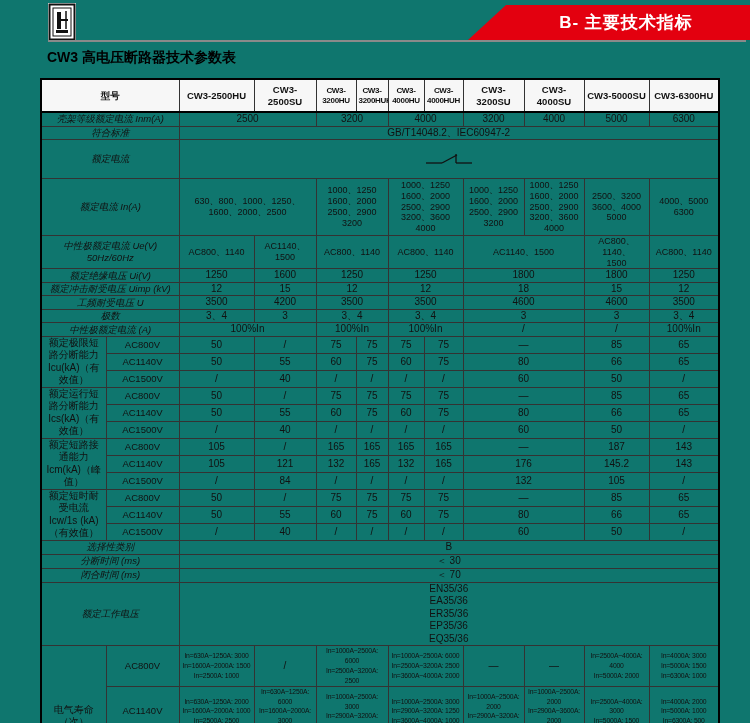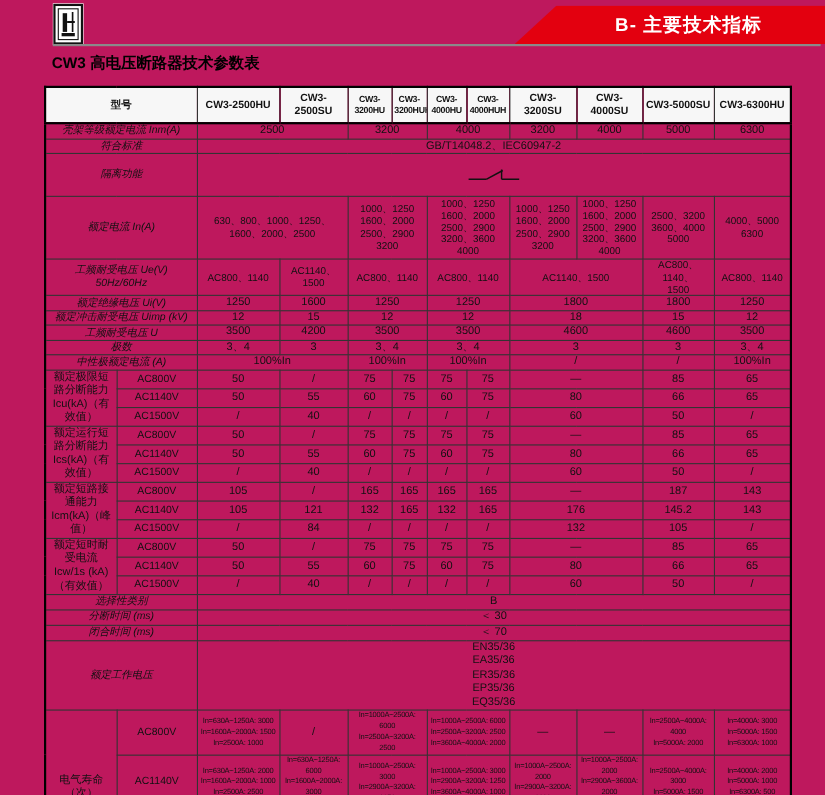--- a/index.html
+++ b/index.html
@@ -1,18 +1,18 @@
 <!DOCTYPE html>
 <html><head>
 <meta charset="utf-8">
 <style>
   * { margin:0; padding:0; box-sizing:border-box; }
   html,body { width:750px; height:723px; background:#ffffff; overflow:hidden;
     font-family:"Liberation Sans","DejaVu Sans",sans-serif; color:#111; }
-  .page { position:relative; width:750px; height:723px; background:#be185d; }
+  .page { position:relative; width:750px; height:723px; background:#0f766e; }
 
   
   .hdr-area { position:absolute; left:0; top:0; width:750px; height:44px; }
   .hdr-rule { position:absolute; left:48px; right:4px; top:40px; height:2px; background:#8a8a8a; }
   .logo { position:absolute; left:48px; top:3px; width:28px; height:38px; background:#fff; }
   .banner { position:absolute; right:0; top:5px; width:282px; height:35px;
     clip-path:polygon(38px 0, 100% 0, 100% 100%, 0 100%);
     display:flex; align-items:center; justify-content:center; padding-left:34px; }
   .banner span { color:#fff; font-weight:bold; font-size:17px; letter-spacing:1px; }
   .page-title { position:absolute; left:47px; top:49px; font-size:14px; font-weight:bold; color:#000; }
@@ -98,21 +98,21 @@
           <td>3200</td>
           <td>4000</td>
           <td>5000</td>
           <td>6300</td>
         </tr>
         <tr style="height: 13px;">
           <td colspan="2" class="l">符合标准</td>
           <td colspan="10">GB/T14048.2、IEC60947-2</td>
         </tr>
         <tr style="height: 15px;">
-          <td colspan="2" class="l">隔离功能</td>
+          <td colspan="2" class="l">额定电流</td>
           <td colspan="10" class="symcell">
     <svg width="48" height="13" viewBox="0 0 48 13">
       <line x1="1" y1="10" x2="17" y2="10" stroke="#111" stroke-width="1.3"></line>
       <line x1="17" y1="10" x2="32" y2="2" stroke="#111" stroke-width="1.3"></line>
       <line x1="31" y1="1" x2="31" y2="10" stroke="#111" stroke-width="1.3"></line>
       <line x1="31" y1="10" x2="47" y2="10" stroke="#111" stroke-width="1.3"></line>
     </svg>
   </td>
         </tr>
         <tr style="height: 57px;">
@@ -137,21 +137,21 @@
 2500、2900
 3200、3600
 4000</td>
           <td class="in">2500、3200
 3600、4000
 5000</td>
           <td class="in">4000、5000
 6300</td>
         </tr>
         <tr style="height: 26px;">
-          <td colspan="2" class="l">工频耐受电压 Ue(V) 50Hz/60Hz</td>
+          <td colspan="2" class="l">中性极额定电流 Ue(V) 50Hz/60Hz</td>
           <td class="in">AC800、1140</td>
           <td class="in">AC1140、1500</td>
           <td colspan="2" class="in">AC800、1140</td>
           <td colspan="2" class="in">AC800、1140</td>
           <td colspan="2" class="in">AC1140、1500</td>
           <td class="in">AC800、1140、
 1500</td>
           <td class="in">AC800、1140</td>
         </tr>
         <tr style="height: 13px;">

